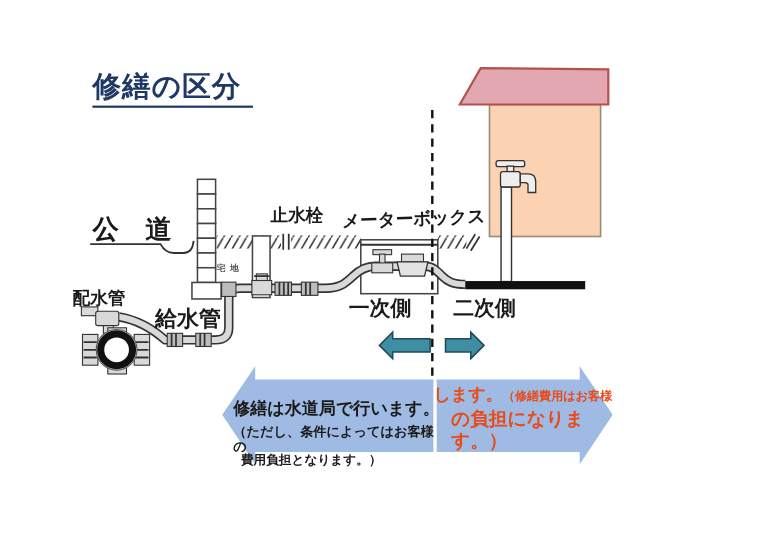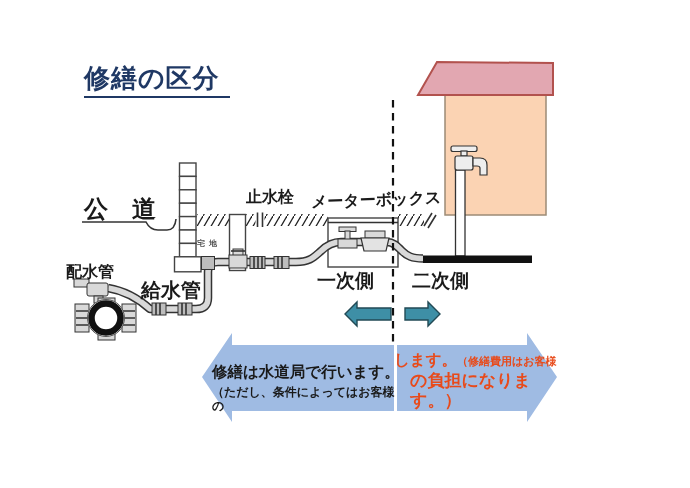--- a/index.html
+++ b/index.html
@@ -170,20 +170,21 @@
   <div class="lbl l-stop">止水栓</div>
   <div class="lbl l-meter">メーターボックス</div>
   <div class="lbl l-dist">配水管</div>
   <div class="lbl l-sup">給水管</div>
   <div class="lbl l-pri">一次側</div>
   <div class="lbl l-sec">二次側</div>
 
   <div class="banner-text bt-left">
     <div class="h">修繕は水道局で行います。</div>
     <div class="n">（ただし、条件によってはお客様の</div>
+    <div class="n2">費用負担となります。）</div>
   </div>
 
   <div class="banner-text bt-right">
     <div class="row">
       <span class="h2">します。</span>
       <span class="n">（修繕費用はお客様</span>
     </div>
     <div class="n3">の負担になります。）</div>
   </div>
 

